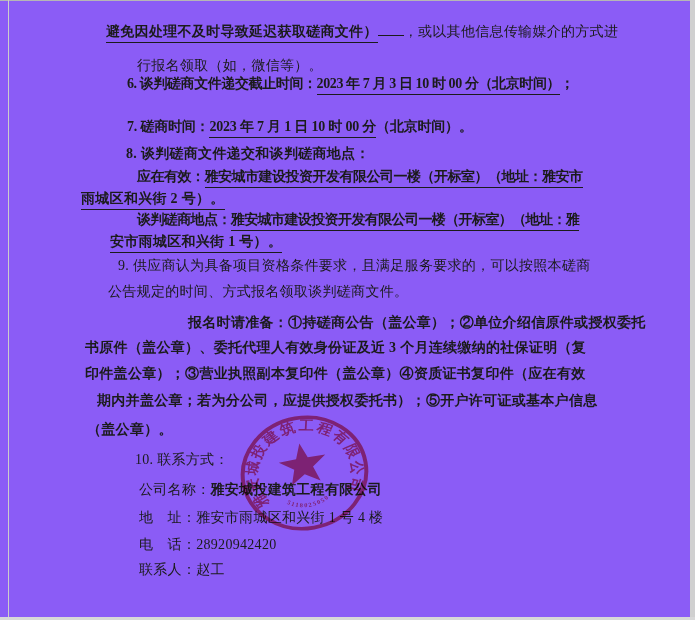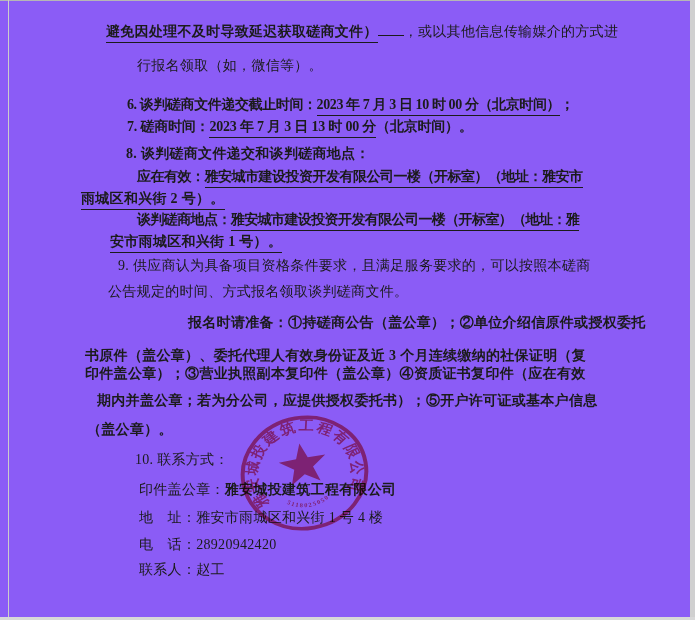--- a/index.html
+++ b/index.html
@@ -33,36 +33,36 @@
     font-weight:700;
   }
 </style>
 </head>
 <body>
 
 <div id="page">
   <div id="document-body">
       <div class="line" style="top: 20px; left: 106px;"><span class="b u">避免因处理不及时导致延迟获取磋商文件）</span><span class="pad b u" style="width: 26px;"></span><span>，或以其他信息传输媒介的方式进</span></div>
       <div class="line" style="top: 57px; left: 119px; margin-left: 18px;"><span>行报名领取（如，微信等）。</span></div>
-      <div class="line" style="top: 96px; left: 127px; letter-spacing: -0.4px;"><span class="b">6. 谈判磋商文件递交截止时间：</span><span class="b u">2023 年 7 月 3 日 10 时 00 分（北京时间）</span><span class="b">；</span></div>
-      <div class="line" style="top: 118px; left: 127px; letter-spacing: -0.2px;"><span class="b">7. 磋商时间：</span><span class="b u">2023 年 7 月 3 日 13 时 00 分</span><span class="b">（北京时间）。</span></div>
+      <div class="line" style="top: 75px; left: 127px; letter-spacing: -0.4px;"><span class="b">6. 谈判磋商文件递交截止时间：</span><span class="b u">2023 年 7 月 3 日 10 时 00 分（北京时间）</span><span class="b">；</span></div>
+      <div class="line" style="top: 118px; left: 127px; letter-spacing: -0.2px;"><span class="b">7. 磋商时间：</span><span class="b u">2023 年 7 月 1 日 10 时 00 分</span><span class="b">（北京时间）。</span></div>
       <div class="line" style="top: 145px; left: 126px;"><span class="b">8. 谈判磋商文件递交和谈判磋商地点：</span></div>
       <div class="line" style="top: 168px; left: 137px; letter-spacing: -0.5px;"><span class="b">应在有效：</span><span class="b u">雅安城市建设投资开发有限公司一楼（开标室）（地址：雅安市</span></div>
       <div class="line" style="top: 190px; left: 81px;"><span class="b u">雨城区和兴街 2 号）。</span></div>
       <div class="line" style="top: 211px; left: 137px; letter-spacing: -0.6px;"><span class="b">谈判磋商地点：</span><span class="b u">雅安城市建设投资开发有限公司一楼（开标室）（地址：雅</span></div>
       <div class="line" style="top: 233px; left: 110px;"><span class="b u">安市雨城区和兴街 1 号）。</span></div>
       <div class="line" style="top: 257px; left: 118px;"><span>9. 供应商认为具备项目资格条件要求，且满足服务要求的，可以按照本磋商</span></div>
       <div class="line" style="top: 283px; left: 108px;"><span>公告规定的时间、方式报名领取谈判磋商文件。</span></div>
       <div class="line" style="top: 314px; left: 188px;"><span class="b">报名时请准备：①持磋商公告（盖公章）；②单位介绍信原件或授权委托</span></div>
-      <div class="line" style="top: 339px; left: 85px; margin-top: 8px;"><span class="b">书原件（盖公章）、委托代理人有效身份证及近 3 个月连续缴纳的社保证明（复</span></div>
+      <div class="line" style="top: 339px; left: 85px;"><span class="b">书原件（盖公章）、委托代理人有效身份证及近 3 个月连续缴纳的社保证明（复</span></div>
       <div class="line" style="top: 365px; left: 85px;"><span class="b">印件盖公章）；③营业执照副本复印件（盖公章）④资质证书复印件（应在有效</span></div>
       <div class="line" style="top: 392px; left: 85px; margin-left: 12px;"><span class="b">期内并盖公章；若为分公司，应提供授权委托书）；⑤开户许可证或基本户信息</span></div>
       <div class="line" style="top: 421px; left: 87px;"><span class="b">（盖公章）。</span></div>
       <div class="line" style="top: 451px; left: 135px;"><span>10. 联系方式：</span></div>
-      <div class="line" style="top: 481px; left: 139px;"><span>印件盖公章：</span><span class="b">雅安城投建筑工程有限公司</span></div>
+      <div class="line" style="top: 481px; left: 139px;"><span>公司名称：</span><span class="b">雅安城投建筑工程有限公司</span></div>
       <div class="line" style="top: 509px; left: 139px;"><span>地　址：雅安市雨城区和兴街 1 号 4 楼</span></div>
       <div class="line" style="top: 536px; left: 139px;"><span>电　话：28920942420</span></div>
       <div class="line" style="top: 561px; left: 139px;"><span>联系人：赵工</span></div>
     </div>
 
   <svg id="seal" viewBox="0 0 150 150" preserveAspectRatio="none" xmlns="http://www.w3.org/2000/svg">
     <defs>
       <path id="sealTopArc" d="M 34 103.7 A 50 50 0 1 1 116 103.7" fill="none"></path>
       <path id="sealBottomArc" d="M 49.3 105.6 A 40 40 0 0 0 100.7 105.6" fill="none"></path>
     </defs>

